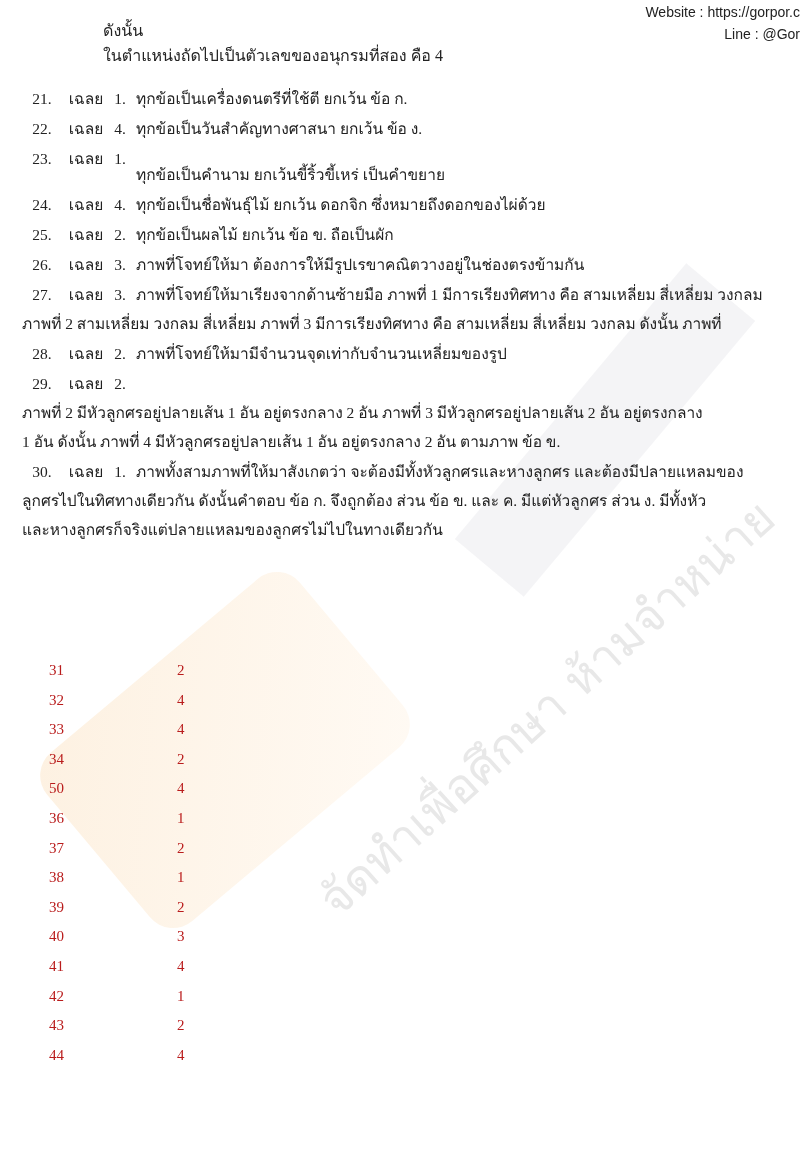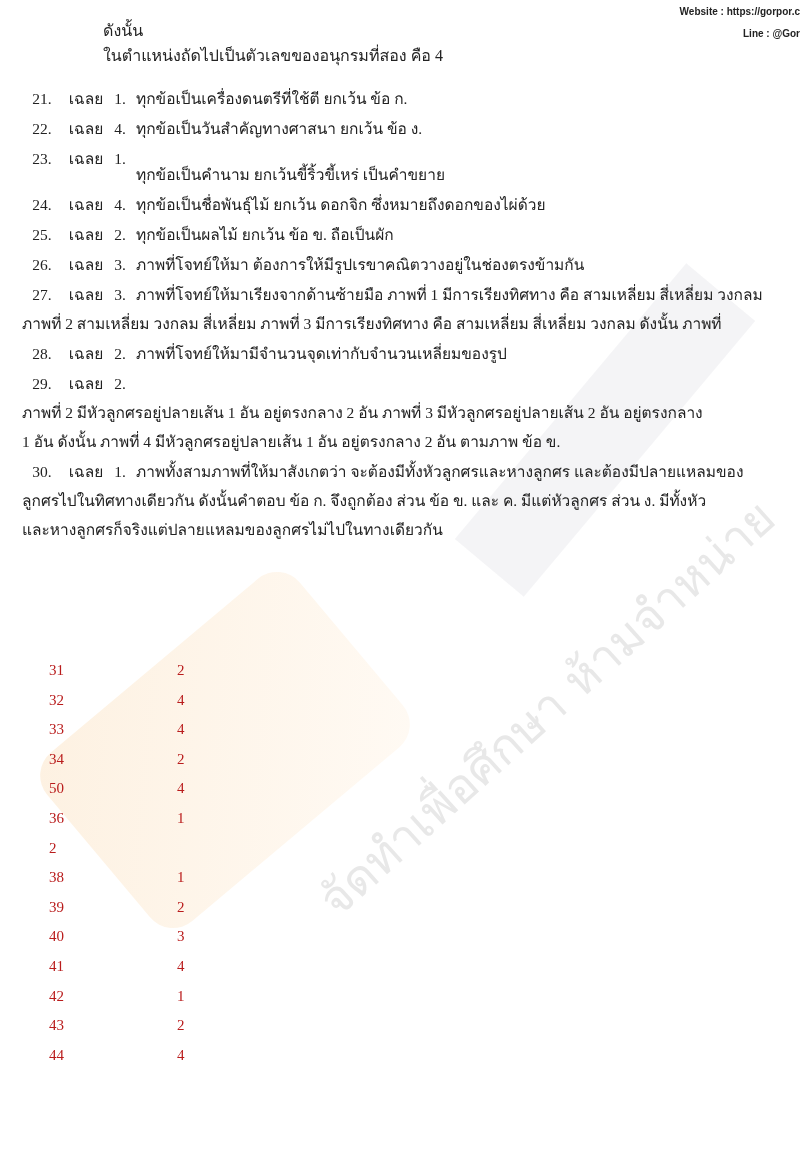--- a/index.html
+++ b/index.html
@@ -21,21 +21,21 @@
       position: absolute; left: 210px; top: 150px; font-size: 48px; color: rgba(190,190,190,0.35);
       transform: rotate(-42deg); white-space: nowrap;
       font-family: "DejaVu Sans", sans-serif;
     }
     .wm-stripe {
       position: absolute; left: 520px; top: -270px; width: 90px; height: 360px;
       background: rgba(230,230,235,0.45); transform: rotate(40deg);
     }
     .header-right {
       position: absolute; right: 0; top: 4px; text-align: right; z-index: 2;
-      font-family: "Liberation Sans", sans-serif; font-weight: bold; font-size: 10px; color: #222;
+      font-family: "Liberation Sans", sans-serif; font-weight: normal; font-size: 14px; color: #222;
       white-space: nowrap;
     }
     .header-right div { height: 22px; line-height: 16px; }
     .header-right .line2 { padding-right: 0; }
     .intro {
       position: absolute; top: 18px; left: 103px; font-size: 16px; z-index: 2;
       display: flex; gap: 0; flex-direction: column;
     }
     .intro .lbl { width: 82px; }
     .answers { position: absolute; top: 84px; left: 22px; width: 770px; z-index: 2; }
@@ -175,20 +175,21 @@
     </div>
     <div class="row">
       <span class="q">50</span>
       <span class="a">4</span>
     </div>
     <div class="row">
       <span class="q">36</span>
       <span class="a">1</span>
     </div>
     <div class="row">
+      <span class="q">37</span>
       <span class="a">2</span>
     </div>
     <div class="row">
       <span class="q">38</span>
       <span class="a">1</span>
     </div>
     <div class="row">
       <span class="q">39</span>
       <span class="a">2</span>
     </div>

